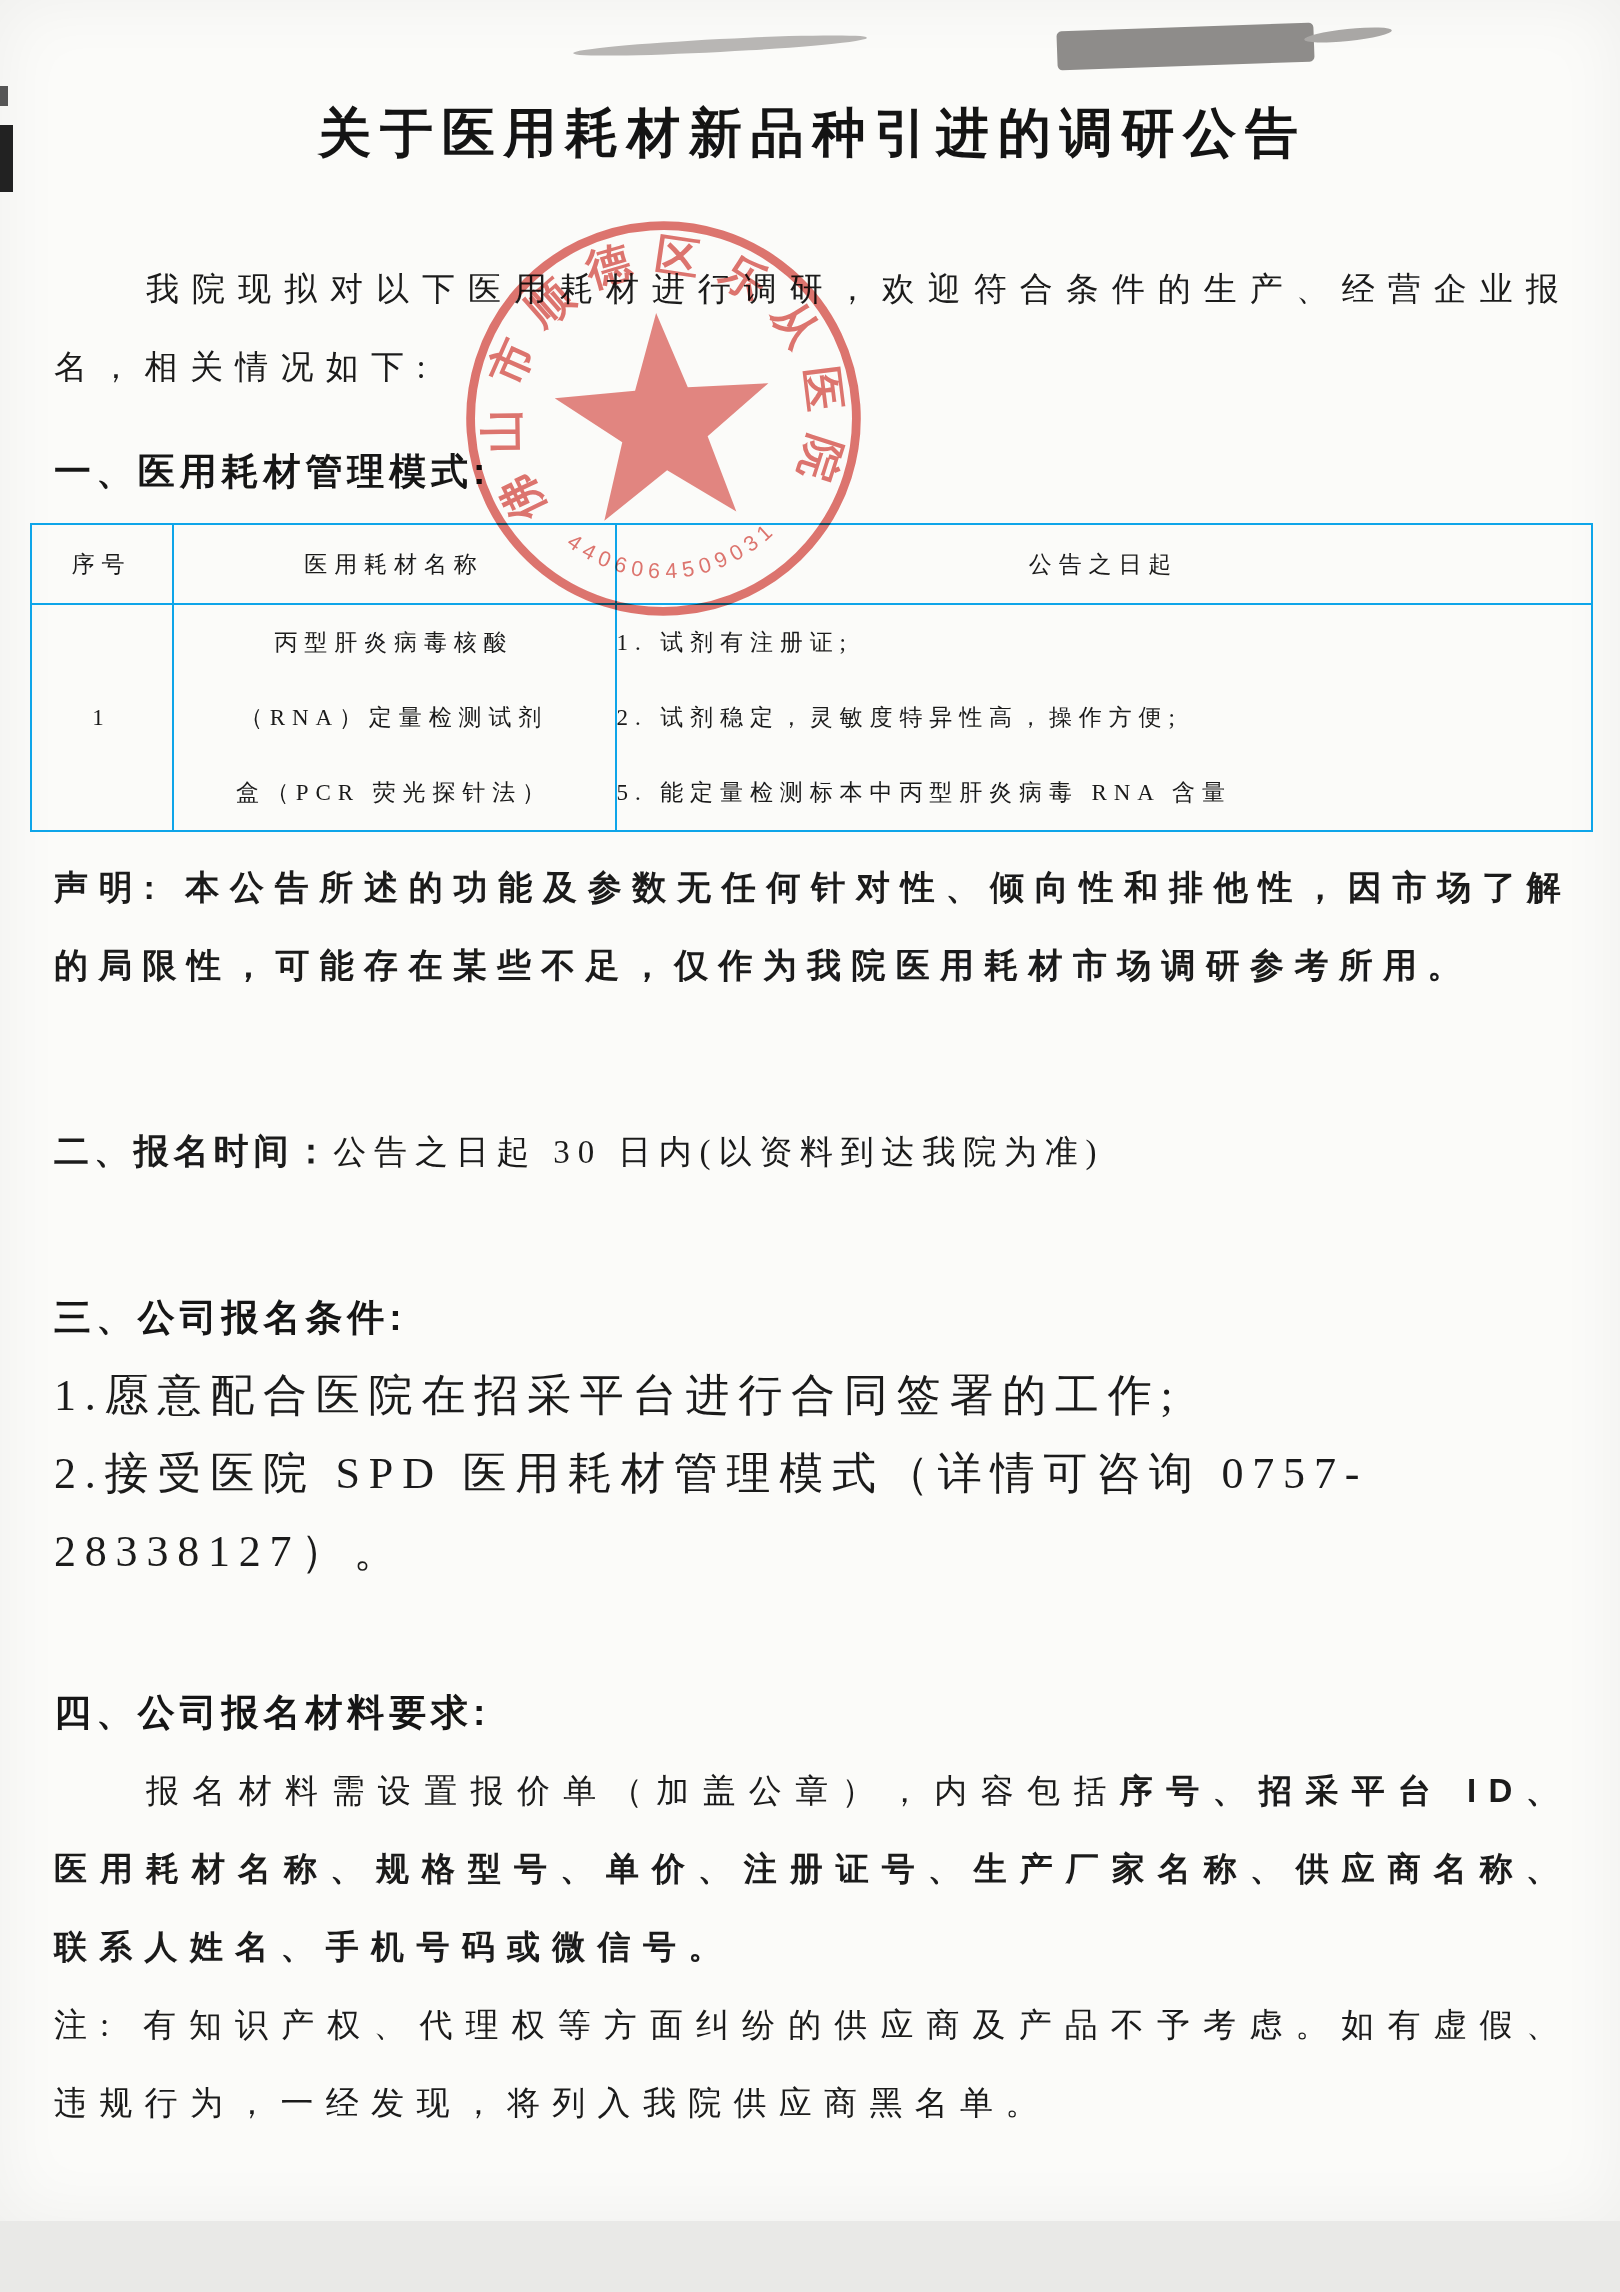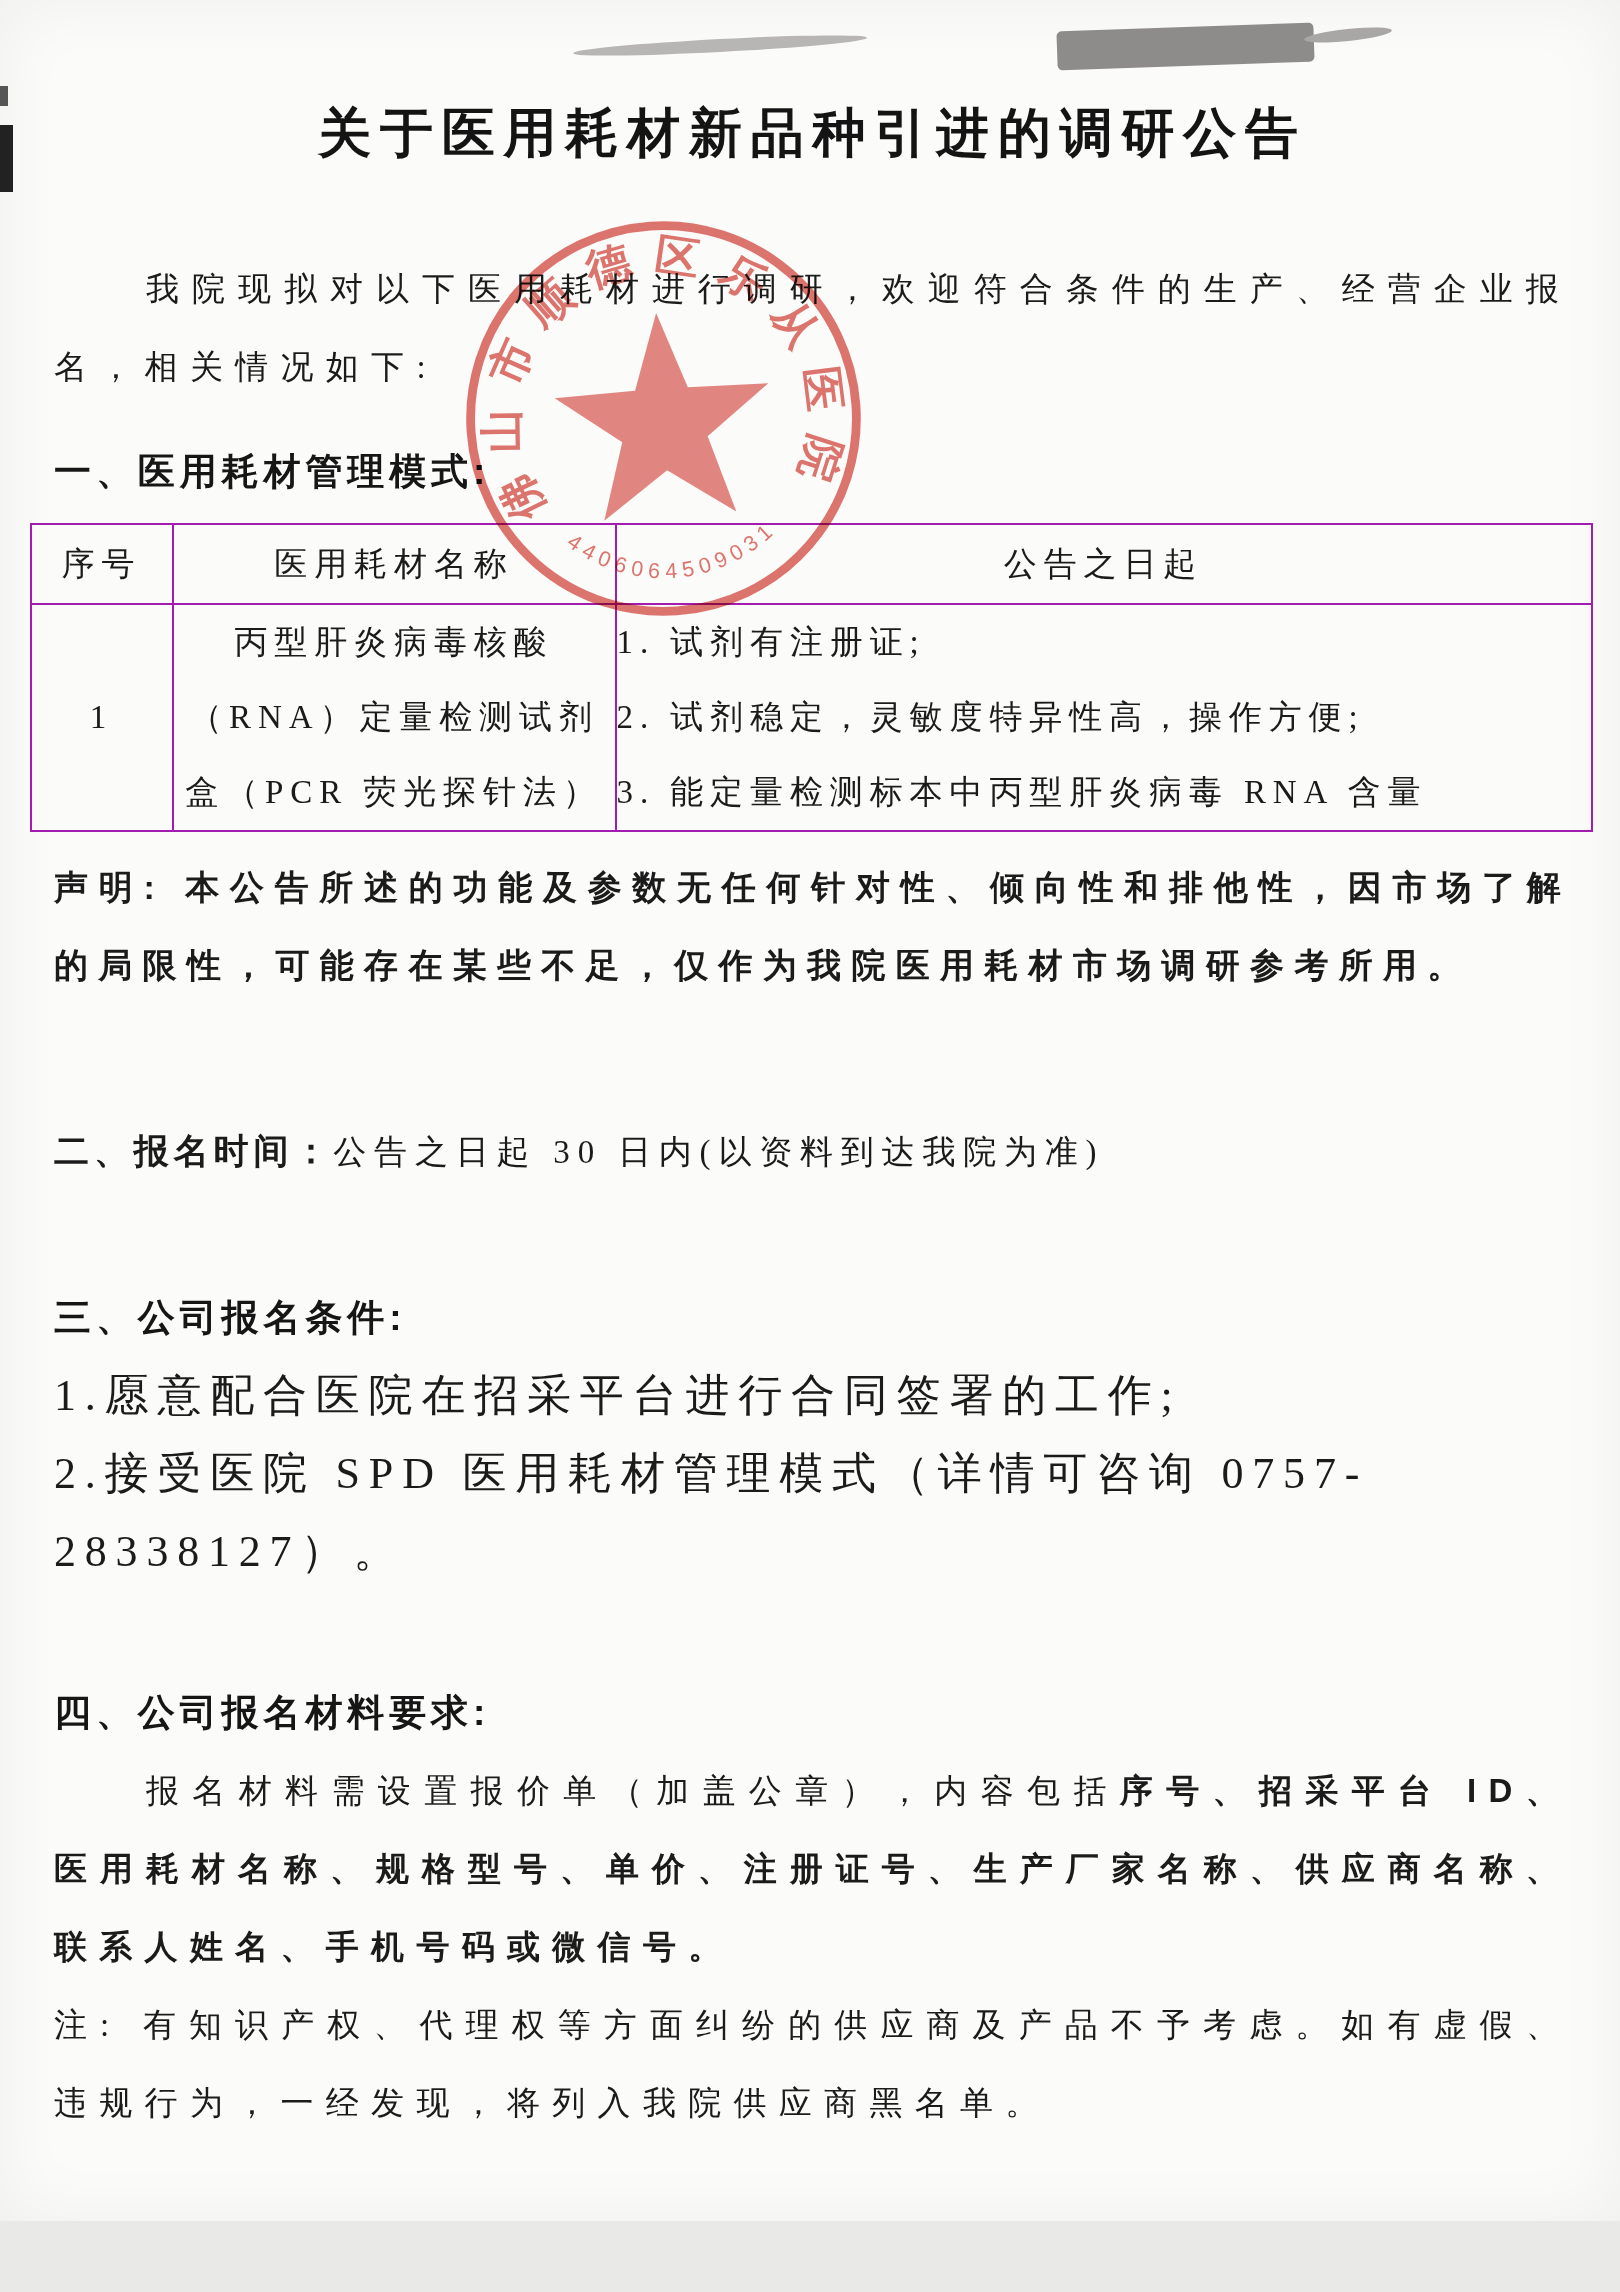--- a/index.html
+++ b/index.html
@@ -51,23 +51,23 @@
   .h3-sec{margin-top:88px;}
   .h4-sec{margin-top:83px;}
   table.consumables{
     margin-top:11.8px;
     margin-left:-24.5px;
     width:1563px;
     border-collapse:collapse;
     table-layout:fixed;
   }
   table.consumables td,table.consumables th{
-    border:2px solid #a21caf;
+    border:2px solid #0ea5e9;
     font-weight:normal;
-    font-size:33px;
+    font-size:23px;
     letter-spacing:6.9px;
     vertical-align:middle;
     padding:0;
   }
   table.consumables th{height:78px;text-align:center;}
   .col-no{width:142px;}
   .col-name{width:443px;}
   .cell-no{text-align:center;}
   .cell-name{text-align:center;}
   .cell-name div,.cell-need div{line-height:75px;}
@@ -146,21 +146,21 @@
         <tr>
           <td class="cell-no">1</td>
           <td class="cell-name">
             <div>丙型肝炎病毒核酸</div>
             <div>（RNA）定量检测试剂</div>
             <div>盒（PCR 荧光探针法）</div>
           </td>
           <td class="cell-need">
             <div>1. 试剂有注册证;</div>
             <div>2. 试剂稳定，灵敏度特异性高，操作方便;</div>
-            <div>3. 能定量检测标本中丙型肝炎病毒 RNA 含量</div>
+            <div>5. 能定量检测标本中丙型肝炎病毒 RNA 含量</div>
           </td>
         </tr>
       </tbody>
     </table>
 
     <p class="statement">声明: 本公告所述的功能及参数无任何针对性、倾向性和排他性，因市场了解的局限性，可能存在某些不足，仅作为我院医用耗材市场调研参考所用。</p>
 
     <p class="para line2"><span class="bold-sans">二、报名时间：</span><span>公告之日起 30 日内(以资料到达我院为准)</span></p>
 
     <h2 class="h-section h3-sec">三、公司报名条件:</h2>

